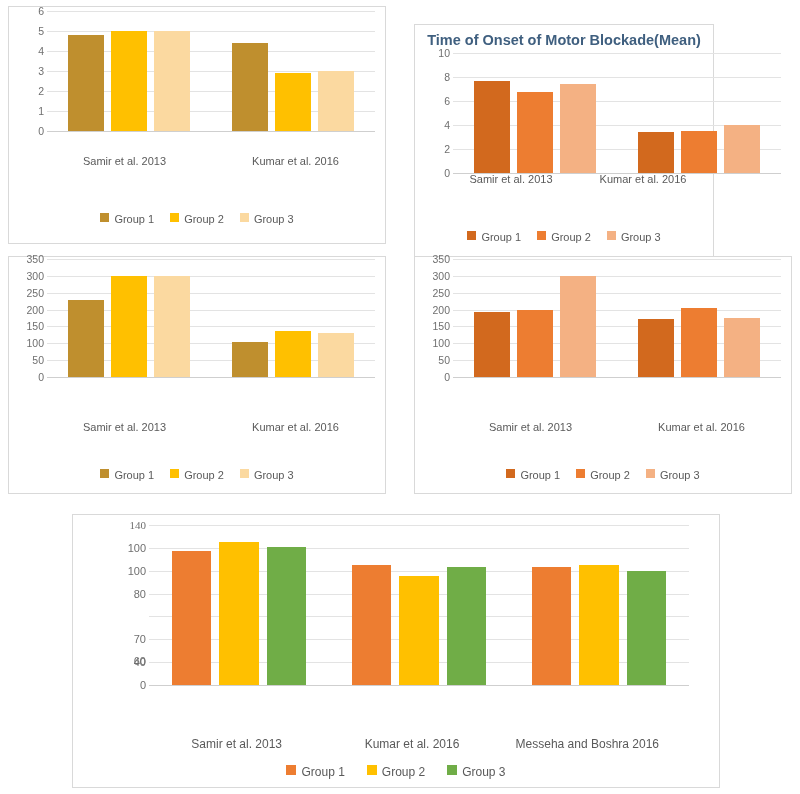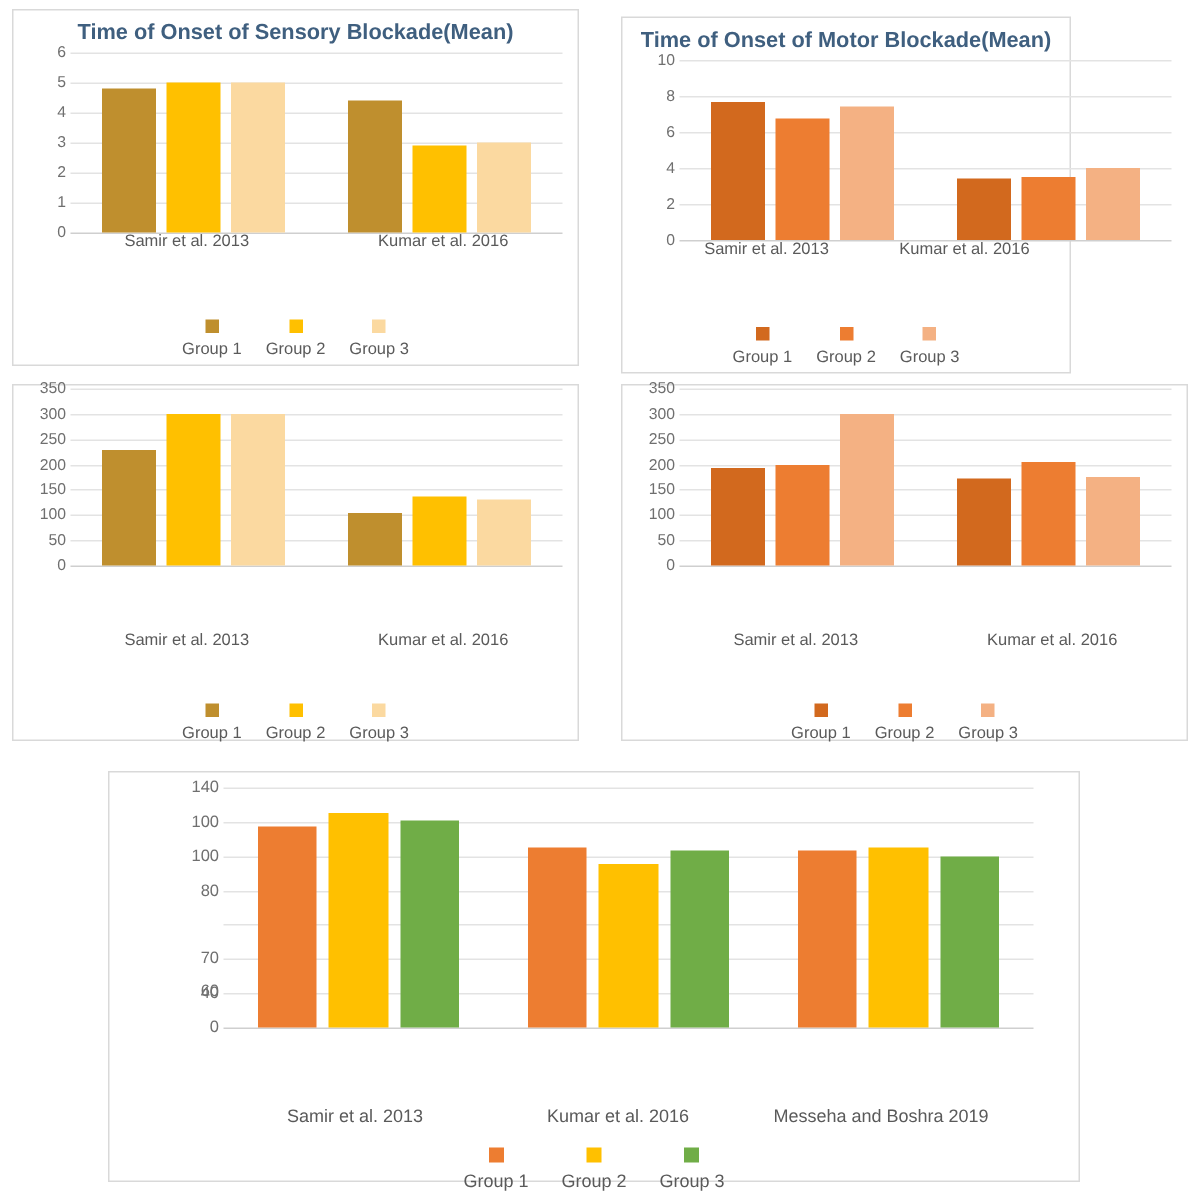--- a/index.html
+++ b/index.html
@@ -94,29 +94,28 @@
   .legend{
     position:absolute;
     left:0;right:0;
     display:flex;
     justify-content:center;
     gap:16px;
     font-size:11px;
     color:#5a5a5a;
   }
   .p-big .legend{font-size:12px;gap:22px;}
-  .legend-item{display:flex;align-items:center;gap:5px;flex-direction:column;}
+  .legend-item{display:flex;align-items:flex-start;gap:5px;}
   .swatch{width:9px;height:9px;display:inline-block;}
   .p-big .swatch{width:10px;height:10px;}
 </style>
 </head>
 <body>
 
 <div class="panel p-small" style="left:8px;top:6px;width:378px;height:238px;">
-  <div class="chart-title">Time of Onset of Sensory Blockade(Mean)</div>
   <div class="plot" style="left:8px;top:0;width:362px;height:120px;position:relative;margin-top:4px;">
     <div class="yaxis">
         <div class="ytick" style="top: 100%;">0</div>
         <div class="ytick" style="top: 83.3333%;">1</div>
         <div class="ytick" style="top: 66.6667%;">2</div>
         <div class="ytick" style="top: 50%;">3</div>
         <div class="ytick" style="top: 33.3333%;">4</div>
         <div class="ytick" style="top: 16.6667%;">5</div>
         <div class="ytick" style="top: 0%;">6</div>
       </div>
@@ -159,21 +158,21 @@
         <span class="swatch" style="background: rgb(255, 192, 0);"></span>
         <span>Group 2</span>
       </div>
       <div class="legend-item">
         <span class="swatch" style="background: rgb(251, 217, 160);"></span>
         <span>Group 3</span>
       </div>
     </div>
 </div>
 
-<div class="panel p-small" style="left:414px;top:11px;width:300px;height:238px;">
+<div class="panel p-small" style="left:414px;top:24px;width:300px;height:238px;">
   <div class="chart-title">Time of Onset of Motor Blockade(Mean)</div>
   <div class="plot" style="left:8px;top:0;width:362px;height:120px;position:relative;margin-top:4px;">
     <div class="yaxis">
         <div class="ytick" style="top: 100%;">0</div>
         <div class="ytick" style="top: 80%;">2</div>
         <div class="ytick" style="top: 60%;">4</div>
         <div class="ytick" style="top: 40%;">6</div>
         <div class="ytick" style="top: 20%;">8</div>
         <div class="ytick" style="top: 0%;">10</div>
       </div>
@@ -343,21 +342,21 @@
 <div class="panel p-big" style="left:72px;top:514px;width:648px;height:274px;">
   <div class="plot" style="left:40px;top:0;width:580px;height:160px;position:relative;margin-top:10px;">
     <div class="yaxis" style="width:36px;">
         <div class="ytick" style="top: 100%;">0</div>
         <div class="ytick" style="top: 85.7143%;">40</div>
         <div class="ytick" style="top: 71.4286%;">70</div>
         <div class="ytick" style="top: 57.1429%; margin-top: 45px;">60</div>
         <div class="ytick" style="top: 42.8571%;">80</div>
         <div class="ytick" style="top: 28.5714%;">100</div>
         <div class="ytick" style="top: 14.2857%;">100</div>
-        <div class="ytick" style="top: 0%;">140</div>
+        <div class="ytick" style="top: 0%; font-family: Liberation Serif, serif;">140</div>
       </div>
     <div class="grid-area" style="left:36px;">
         <div class="gridline" style="top: 0%;"></div>
         <div class="gridline" style="top: 14.2857%;"></div>
         <div class="gridline" style="top: 28.5714%;"></div>
         <div class="gridline" style="top: 42.8571%;"></div>
         <div class="gridline" style="top: 57.1429%;"></div>
         <div class="gridline" style="top: 71.4286%;"></div>
         <div class="gridline" style="top: 85.7143%;"></div>
         <div class="gridline base" style="top: 100%;"></div>
@@ -382,21 +381,21 @@
               <div class="bar" style="background: rgb(255, 192, 0); height: 75%;"></div>
               <div class="bar" style="background: rgb(112, 173, 71); height: 71.4286%;"></div>
             </div>
           </div>
         </div>
     </div>
   </div>
   <div class="xlabels" style="left:76px;right:44px;top:222px;">
       <div class="xlabel">Samir et al. 2013</div>
       <div class="xlabel">Kumar et al. 2016</div>
-      <div class="xlabel">Messeha and Boshra 2019</div>
+      <div class="xlabel">Messeha and Boshra 2016</div>
     </div>
   <div class="legend" style="top:250px;">
       <div class="legend-item">
         <span class="swatch" style="background: rgb(237, 125, 49);"></span>
         <span>Group 1</span>
       </div>
       <div class="legend-item">
         <span class="swatch" style="background: rgb(255, 192, 0);"></span>
         <span>Group 2</span>
       </div>

